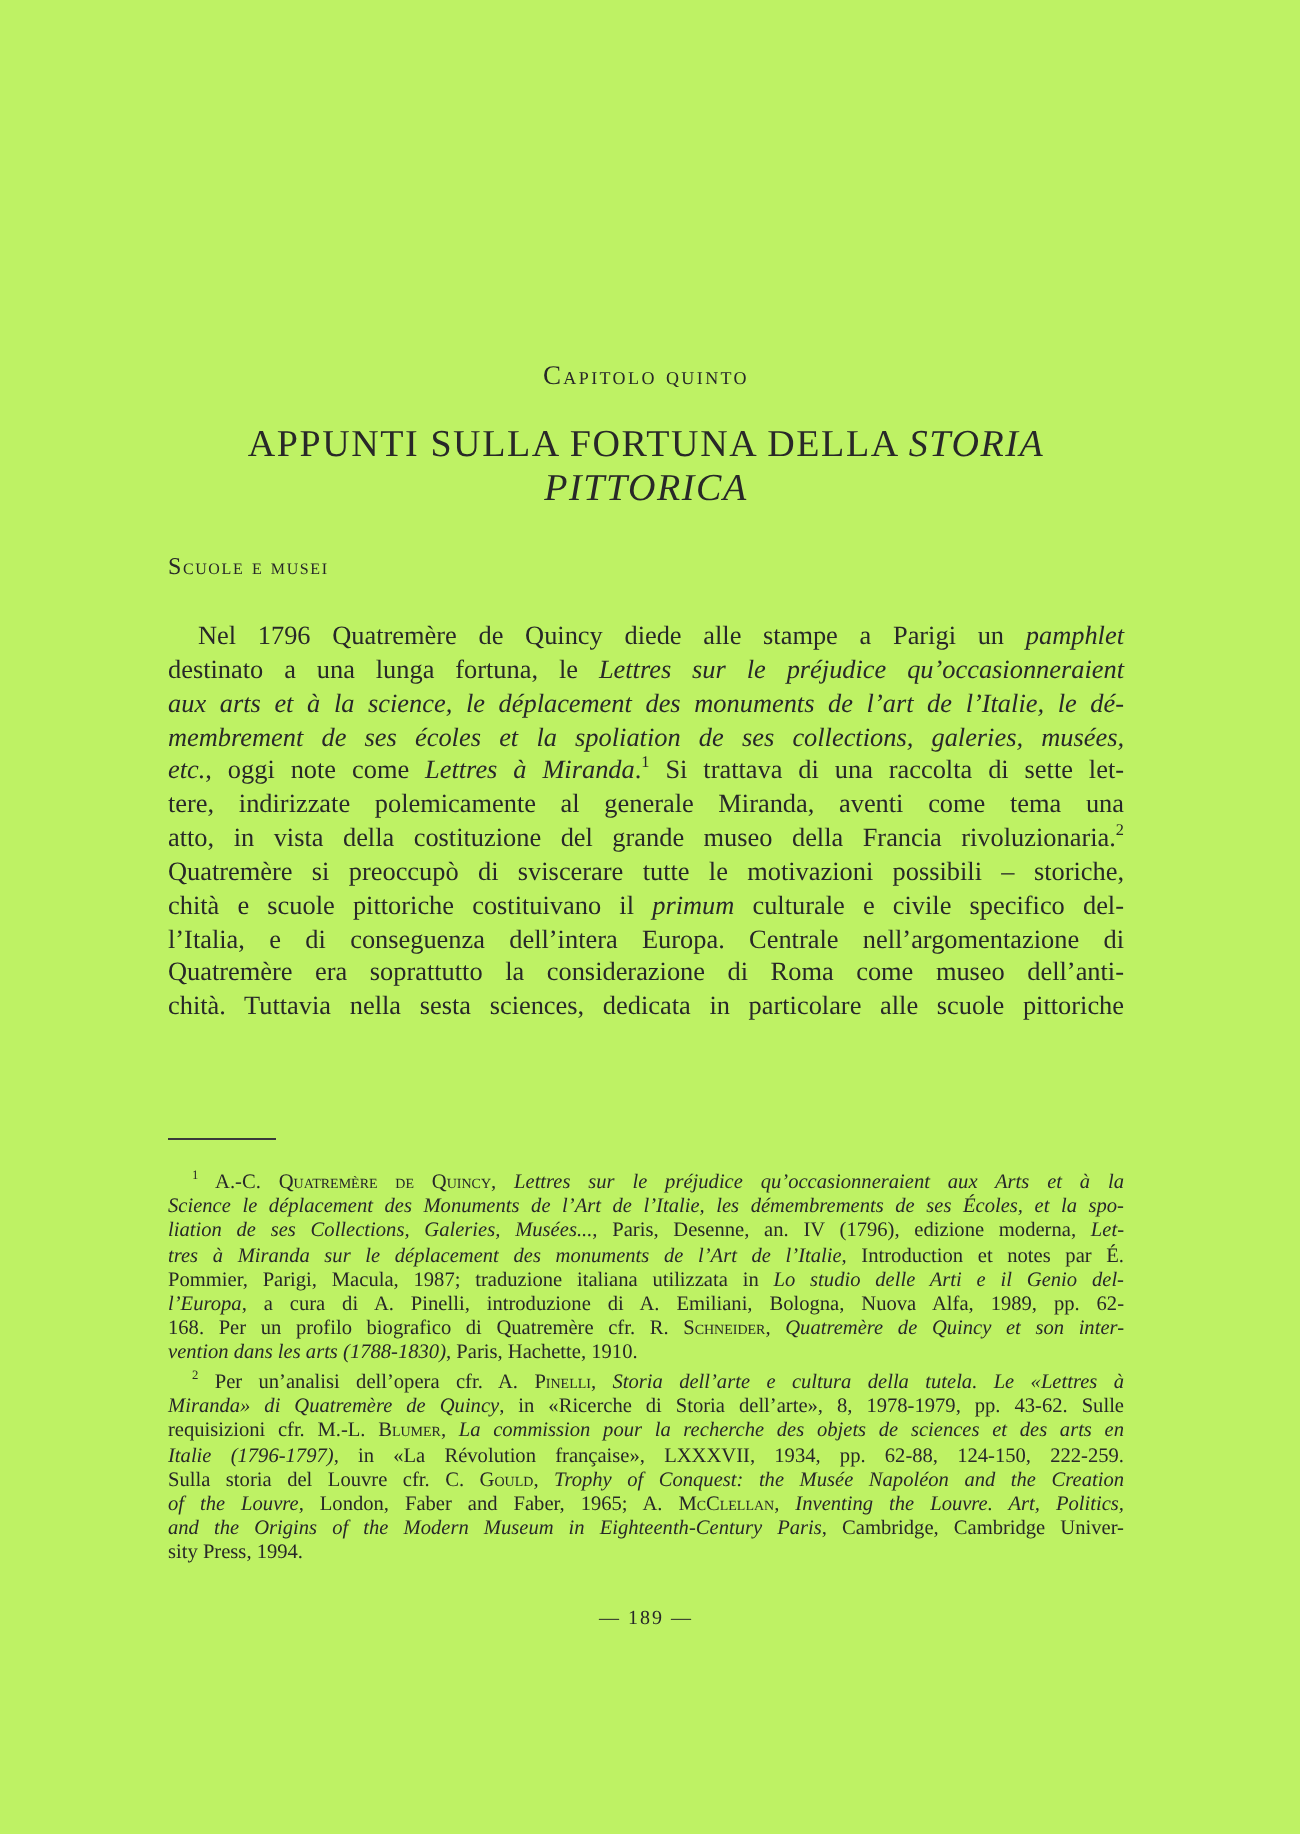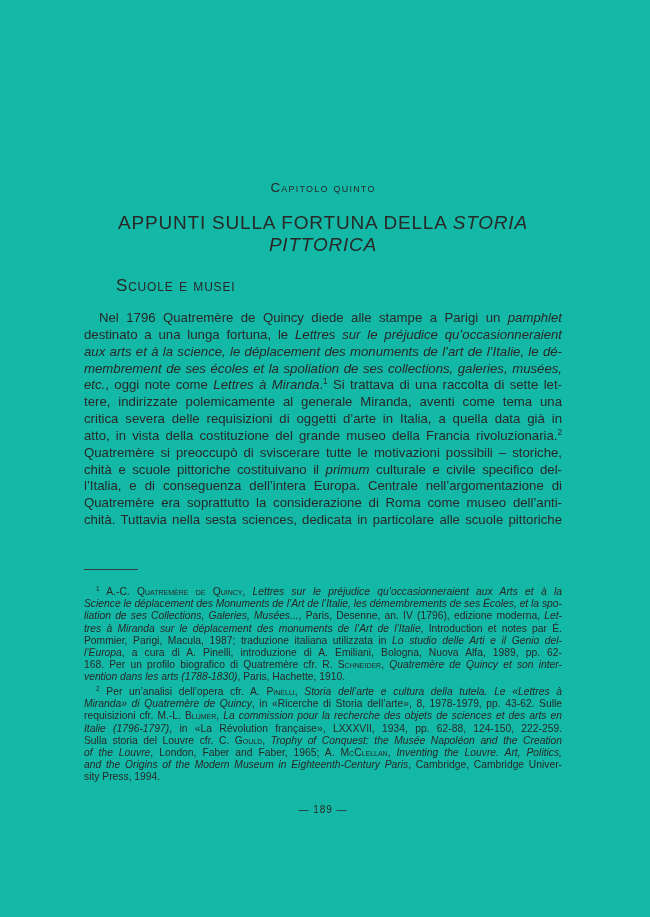--- a/index.html
+++ b/index.html
@@ -1,21 +1,21 @@
 <!DOCTYPE html>
 <html><head>
 <meta charset="utf-8">
 <style>
   html,body { margin:0; padding:0; }
   .page {
     position: relative;
     width: 650px;
     height: 917px;
-    background: #14b8a6;
-    font-family: Liberation Sans, sans-serif;
+    background: #bef264;
+    font-family: Liberation Serif, serif;
     color: #282828;
     overflow: hidden;
   }
   .textblock { position: absolute; left: 84px; width: 478px; }
 
   .chapter-heading {
     top: 180px;
     text-align: center;
     font-variant: small-caps;
     font-size: 13.5px;
@@ -24,23 +24,22 @@
   .page-title {
     top: 212px;
     text-align: center;
     font-size: 19px;
     letter-spacing: 0.8px;
   }
   .section-heading {
     top: 276px;
     text-align: left;
     font-variant: small-caps;
-    font-size: 17px;
+    font-size: 12px;
     letter-spacing: 0.8px;
-    margin-left: 32px;
   }
   .body-text {
     top: 310px;
     font-size: 13.2px;
     line-height: 16.85px;
   }
   .footnote-rule {
     position: absolute;
     left: 84px;
     top: 569px;
@@ -79,21 +78,20 @@
 
   <div class="textblock section-heading">Scuole e musei</div>
 
   <div class="textblock body-text indent-first">
       <div class="ln j"><span>Nel 1796 Quatremère de Quincy diede alle stampe a Parigi un </span><span class="it">pamphlet</span></div>
       <div class="ln j"><span>destinato a una lunga fortuna, le </span><span class="it">Lettres sur le préjudice qu’occasionneraient</span></div>
       <div class="ln j"><span class="it">aux arts et à la science, le déplacement des monuments de l’art de l’Italie, le dé-</span></div>
       <div class="ln j"><span class="it">membrement de ses écoles et la spoliation de ses collections, galeries, musées,</span></div>
       <div class="ln j"><span class="it">etc.</span><span>, oggi note come </span><span class="it">Lettres à Miranda</span><span>.</span><sup>1</sup><span> Si trattava di una raccolta di sette let-</span></div>
       <div class="ln j"><span>tere, indirizzate polemicamente al generale Miranda, aventi come tema una</span></div>
-      <div class="ln j"><span>critica severa delle requisizioni di oggetti d’arte in Italia, a quella data già in</span></div>
       <div class="ln j"><span>atto, in vista della costituzione del grande museo della Francia rivoluzionaria.</span><sup>2</sup></div>
       <div class="ln j"><span>Quatremère si preoccupò di sviscerare tutte le motivazioni possibili – storiche,</span></div>
       <div class="ln j"><span>chità e scuole pittoriche costituivano il </span><span class="it">primum</span><span> culturale e civile specifico del-</span></div>
       <div class="ln j"><span>l’Italia, e di conseguenza dell’intera Europa. Centrale nell’argomentazione di</span></div>
       <div class="ln j"><span>Quatremère era soprattutto la considerazione di Roma come museo dell’anti-</span></div>
       <div class="ln j"><span>chità. Tuttavia nella sesta sciences, dedicata in particolare alle scuole pittoriche</span></div>
     </div>
 
   <div class="footnote-rule"></div>
 

